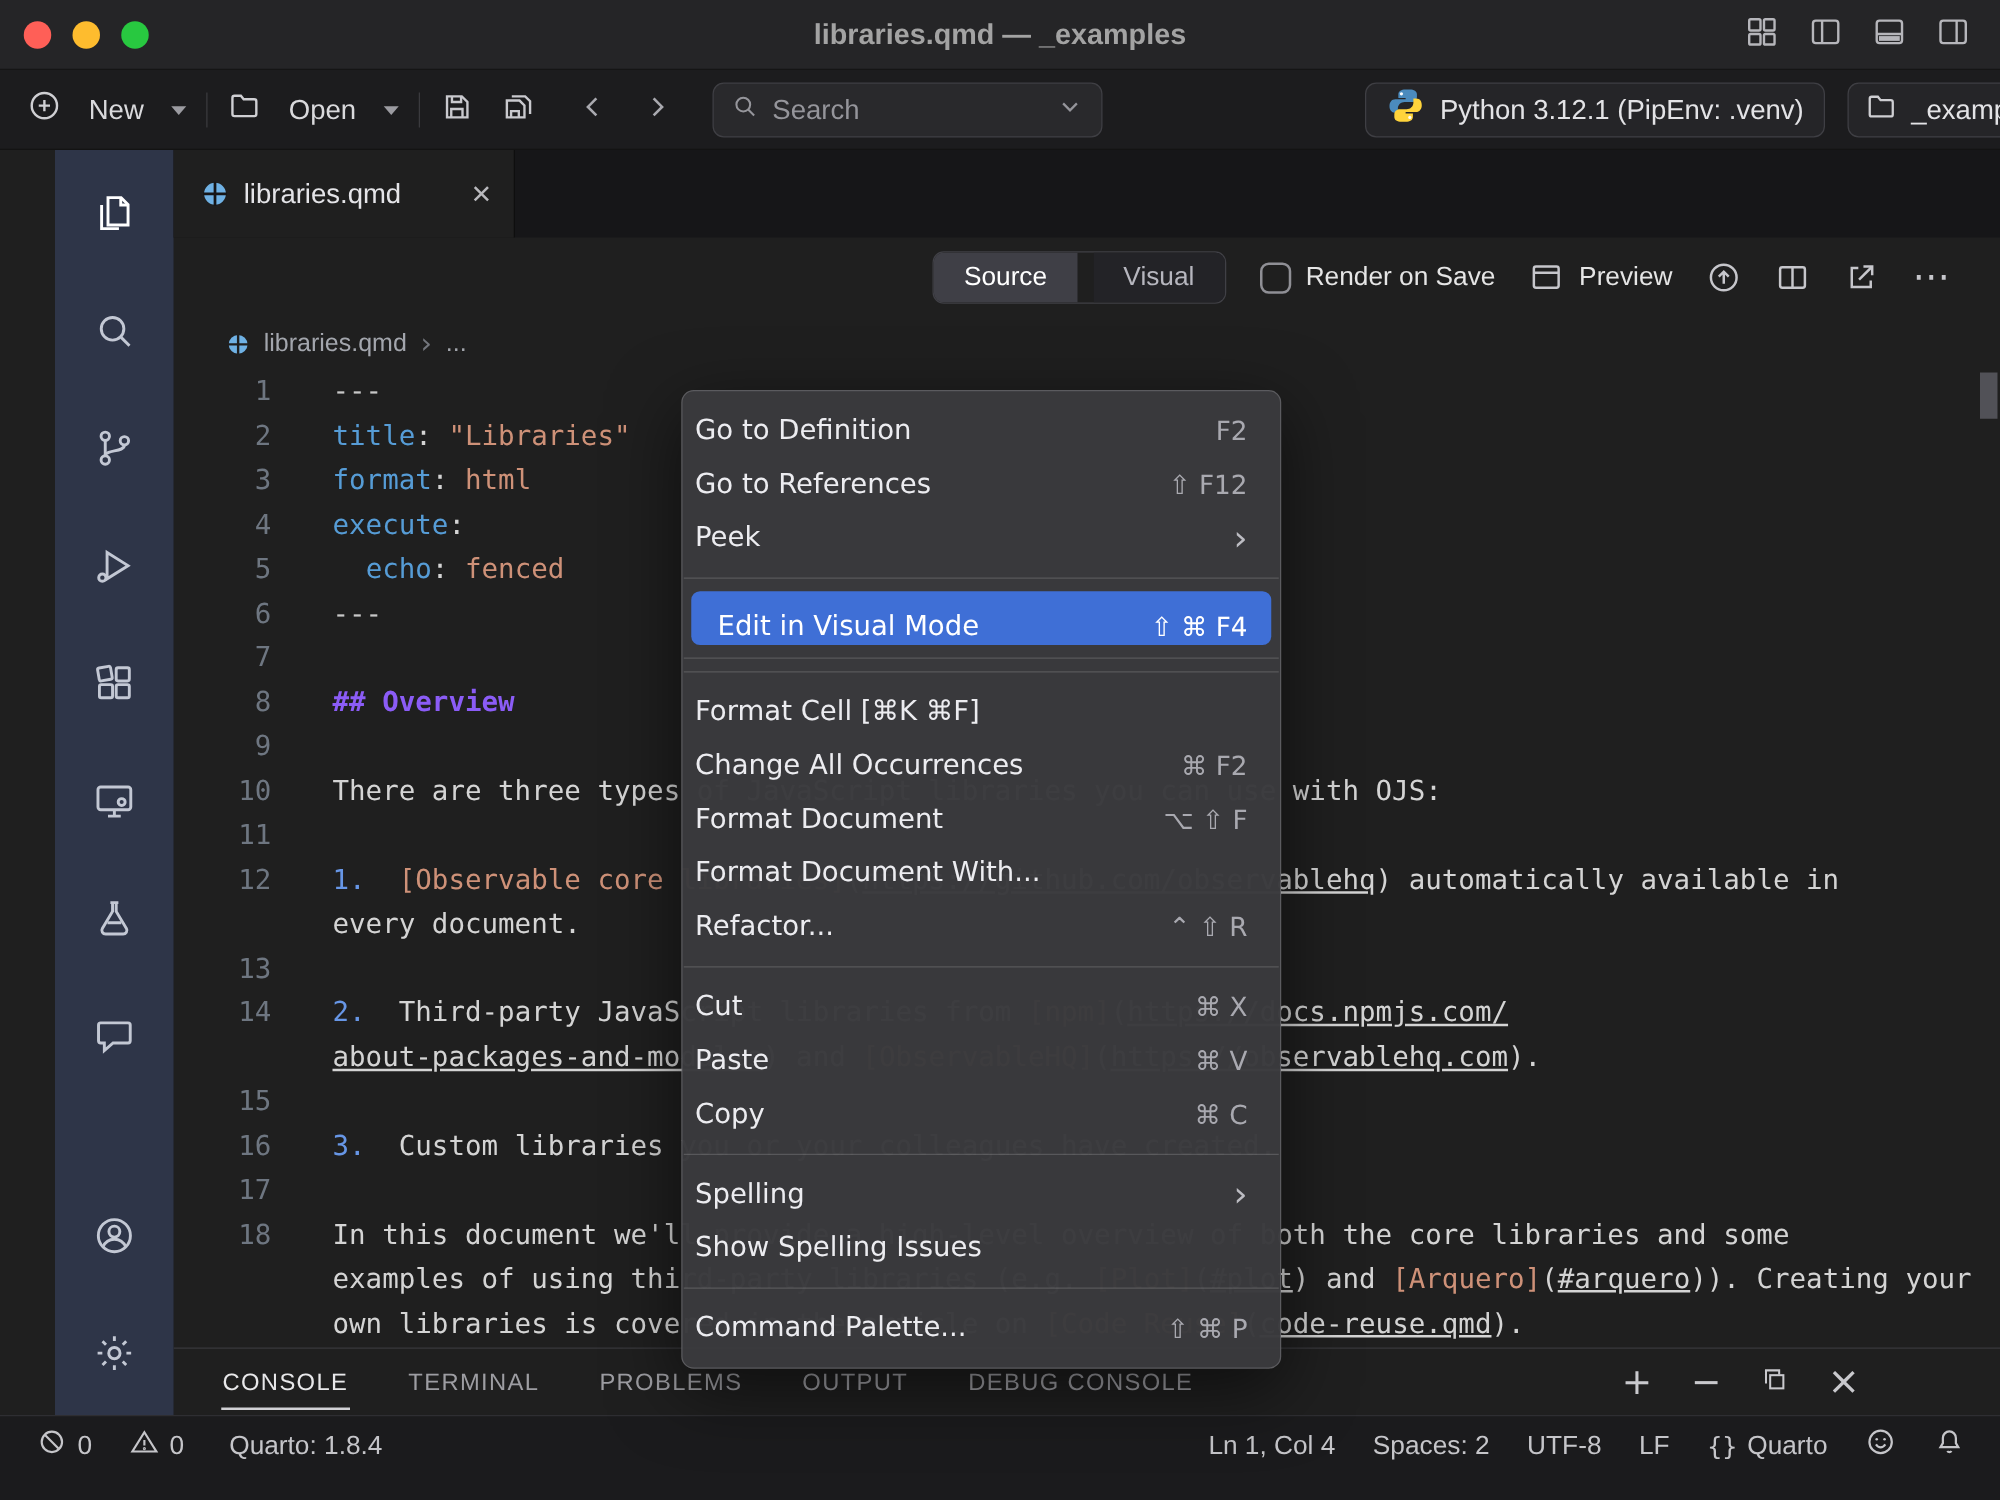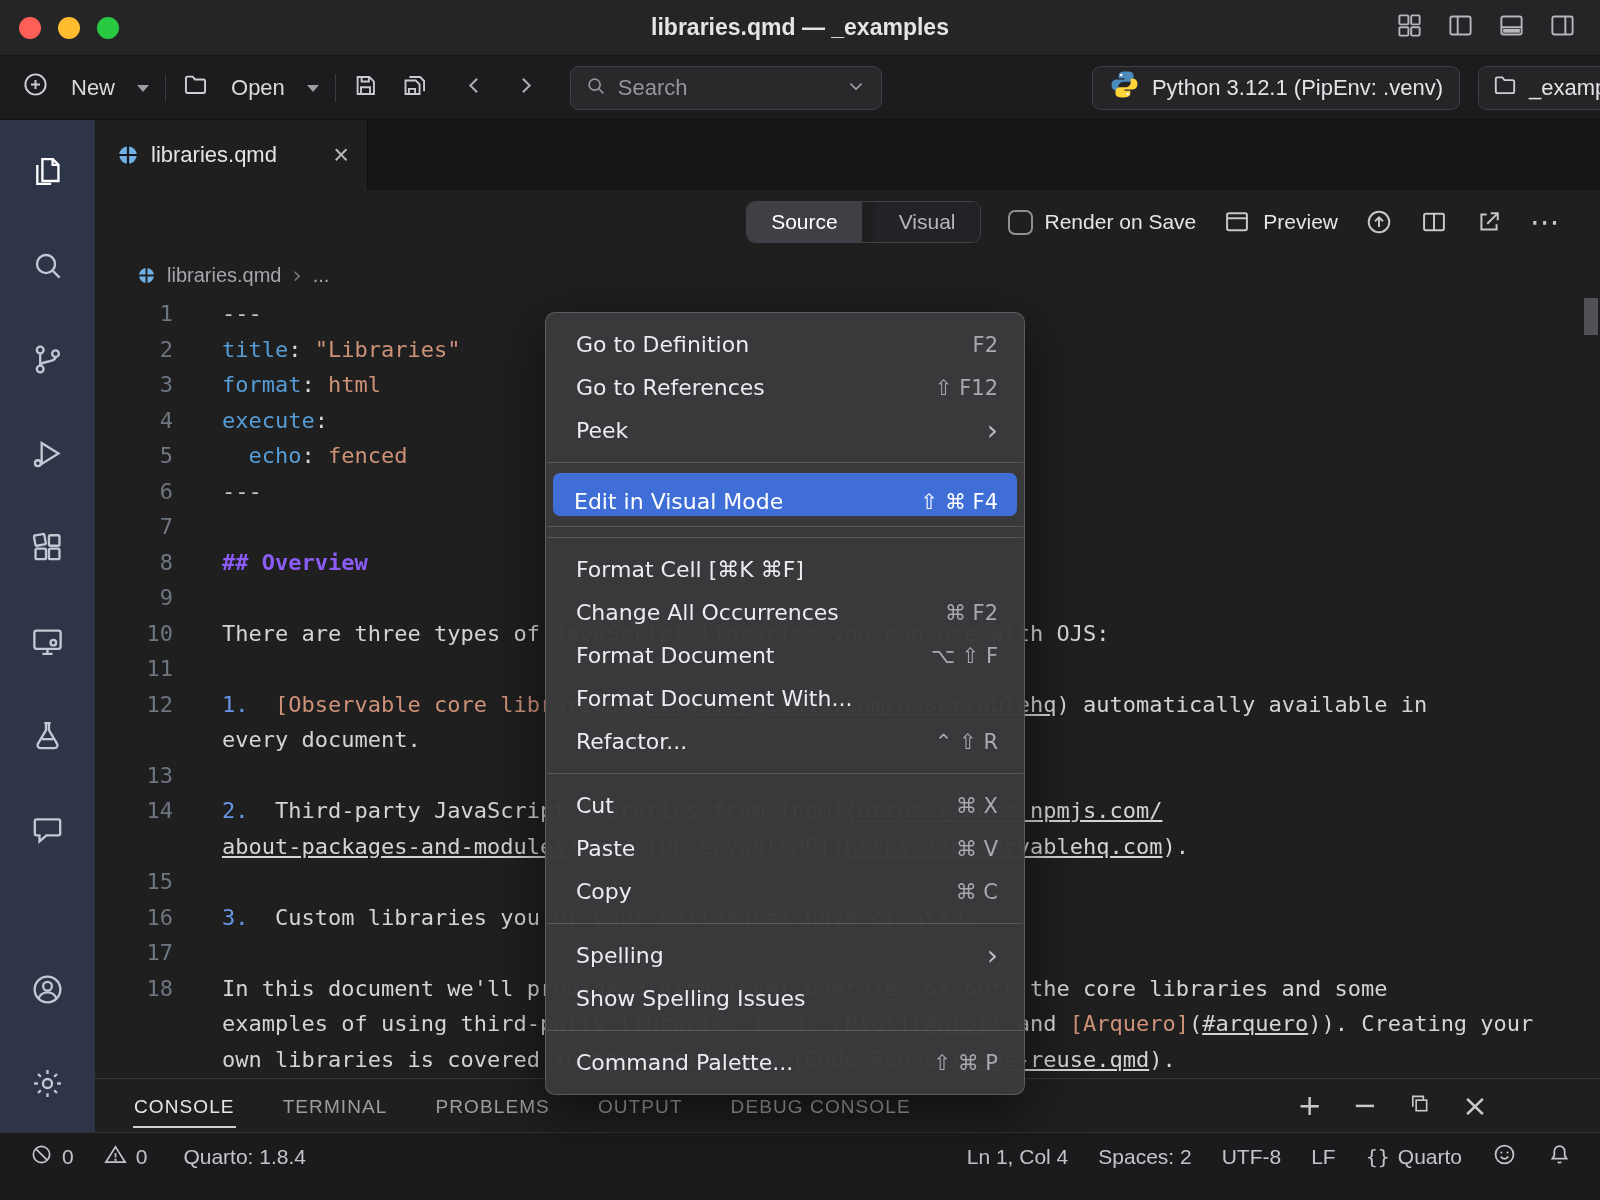--- a/index.html
+++ b/index.html
@@ -4,21 +4,21 @@
 <style>
   * { box-sizing: border-box; margin: 0; padding: 0; }
   body { background:#000; font-family:"Liberation Sans", sans-serif; }
   .stage { position:relative; width:1600px; height:1200px; background:#1f1f1f; overflow:hidden; }
 
   
   .titlebar { height:56px; background:#252527; display:flex; align-items:center; position:relative; border-bottom:1px solid #151515; }
   .traffic { display:flex; gap:17px; margin-left:19px; }
   .tl { width:22px; height:22px; border-radius:50%; }
   .tl.red{ background:#ff5f57; } .tl.yellow{ background:#febc2e; } .tl.green{ background:#28c840; }
-  .win-title { position:absolute; left:0; right:0; text-align:center; color:#e5e5e5; font-size:23px; font-weight:600; pointer-events:none; }
+  .win-title { position:absolute; left:0; right:0; text-align:center; color:#a3a3a3; font-size:23px; font-weight:600; pointer-events:none; }
   .tb-right { margin-left:auto; display:flex; gap:24px; margin-right:24px; color:#b6b6bb; z-index:2; }
   .tb-right svg { width:27px; height:27px; }
 
   
   .toolbar { height:64px; background:#1c1c1e; display:flex; align-items:center; padding:0 0 0 22px; border-bottom:1px solid #131313; }
   .tbtn { display:flex; align-items:center; gap:22px; color:#d9d9dc; font-size:22px; }
   .tbtn svg { width:27px; height:27px; color:#cfcfd3; }
   .caret { width:0; height:0; border-left:6px solid transparent; border-right:6px solid transparent; border-top:7px solid #9b9ba1; margin-top:2px; }
   .tdiv { width:1px; height:28px; background:#3a3a3e; margin:0 16px; }
   .icon-btn { display:flex; align-items:center; color:#c9c9ce; }
@@ -27,21 +27,21 @@
   .nav svg { width:25px; height:25px; }
   .searchbox { margin-left:32px; width:312px; height:44px; background:#29292c; border:1px solid #3f3f44; border-radius:9px; display:flex; align-items:center; padding:0 14px; gap:11px; color:#95959b; }
   .searchbox svg { width:22px; height:22px; }
   .searchbox .ph { font-size:22px; flex:1; }
   .pybox { margin-left:auto; height:44px; background:#252528; border:1px solid #3f3f44; border-radius:9px; display:flex; align-items:center; padding:0 16px; gap:12px; color:#e3e3e6; font-size:22px; }
   .pybox svg { width:31px; height:31px; }
   .projbox { margin-left:18px; margin-right:-52px; width:174px; height:44px; background:#252528; border:1px solid #3f3f44; border-radius:9px; display:flex; align-items:center; padding:0 13px; gap:11px; color:#e3e3e6; font-size:22px; overflow:hidden; white-space:nowrap; }
   .projbox svg { width:26px; height:26px; flex:none; color:#cfcfd3; }
 
   
-  .main { display:flex; height:1012px; }
+  .main { display:flex; height:1012px;padding-left:44px; }
   .activitybar { width:95px; background:#2e3548; display:flex; flex-direction:column; align-items:center; padding-top:6px; flex:none; }
   .act { height:94px; width:95px; display:flex; align-items:center; justify-content:center; color:#c3c8d4; }
   .act.first { color:#ffffff; }
   .act svg { width:35px; height:35px; }
   .act-bottom { margin-top:auto; }
 
   .editor-col { flex:1; display:flex; flex-direction:column; min-width:0; background:#1f1f1f; }
 
   
   .tabstrip { height:70px; background:#161618; display:flex; flex:none; }
@@ -97,21 +97,21 @@
   .st-left svg { width:23px; height:23px; }
   .st-gap { width:12px; }
   .st-quarto { margin-left:36px; }
   .st-right { margin-left:auto; display:flex; align-items:center; gap:30px; }
   .st-item { display:flex; align-items:center; gap:8px; }
   .st-right svg { width:25px; height:25px; }
   .braces { font-family:"DejaVu Sans Mono", monospace; font-size:20px; }
 
   
   .context-menu { position:absolute; left:545px; top:312px; width:480px; background:rgba(58,58,61,0.98); border:1px solid rgba(125,125,130,0.5); border-radius:10px; box-shadow:0 16px 56px rgba(0,0,0,0.55); padding:10px 0; z-index:100; font-family:"DejaVu Sans", sans-serif; }
-  .mitem { height:43px; display:flex; align-items:center; justify-content:space-between; padding:0 26px 0 30px; color:#ececf0; font-size:22px; }
+  .mitem { height:43px; display:flex; align-items:center; justify-content:space-between; padding:0 26px 0 10px; color:#ececf0; font-size:22px; }
   .mitem .mshort { color:#a9a9b0; font-size:21px; }
   .mitem .msub { color:#bcbcc2; font-size:28px; line-height:1; }
   .mitem.active { margin:0 7px; padding:14px 19px 0 21px; border-radius:7px; background:#3f6fd6; }
   .mitem.active .mlabel, .mitem.active .mshort { color:#ffffff; }
   .msep { height:1px; background:rgba(255,255,255,0.16); margin:10px 1px; }
 </style>
 </head>
 <body>
 
 <div class="stage">

